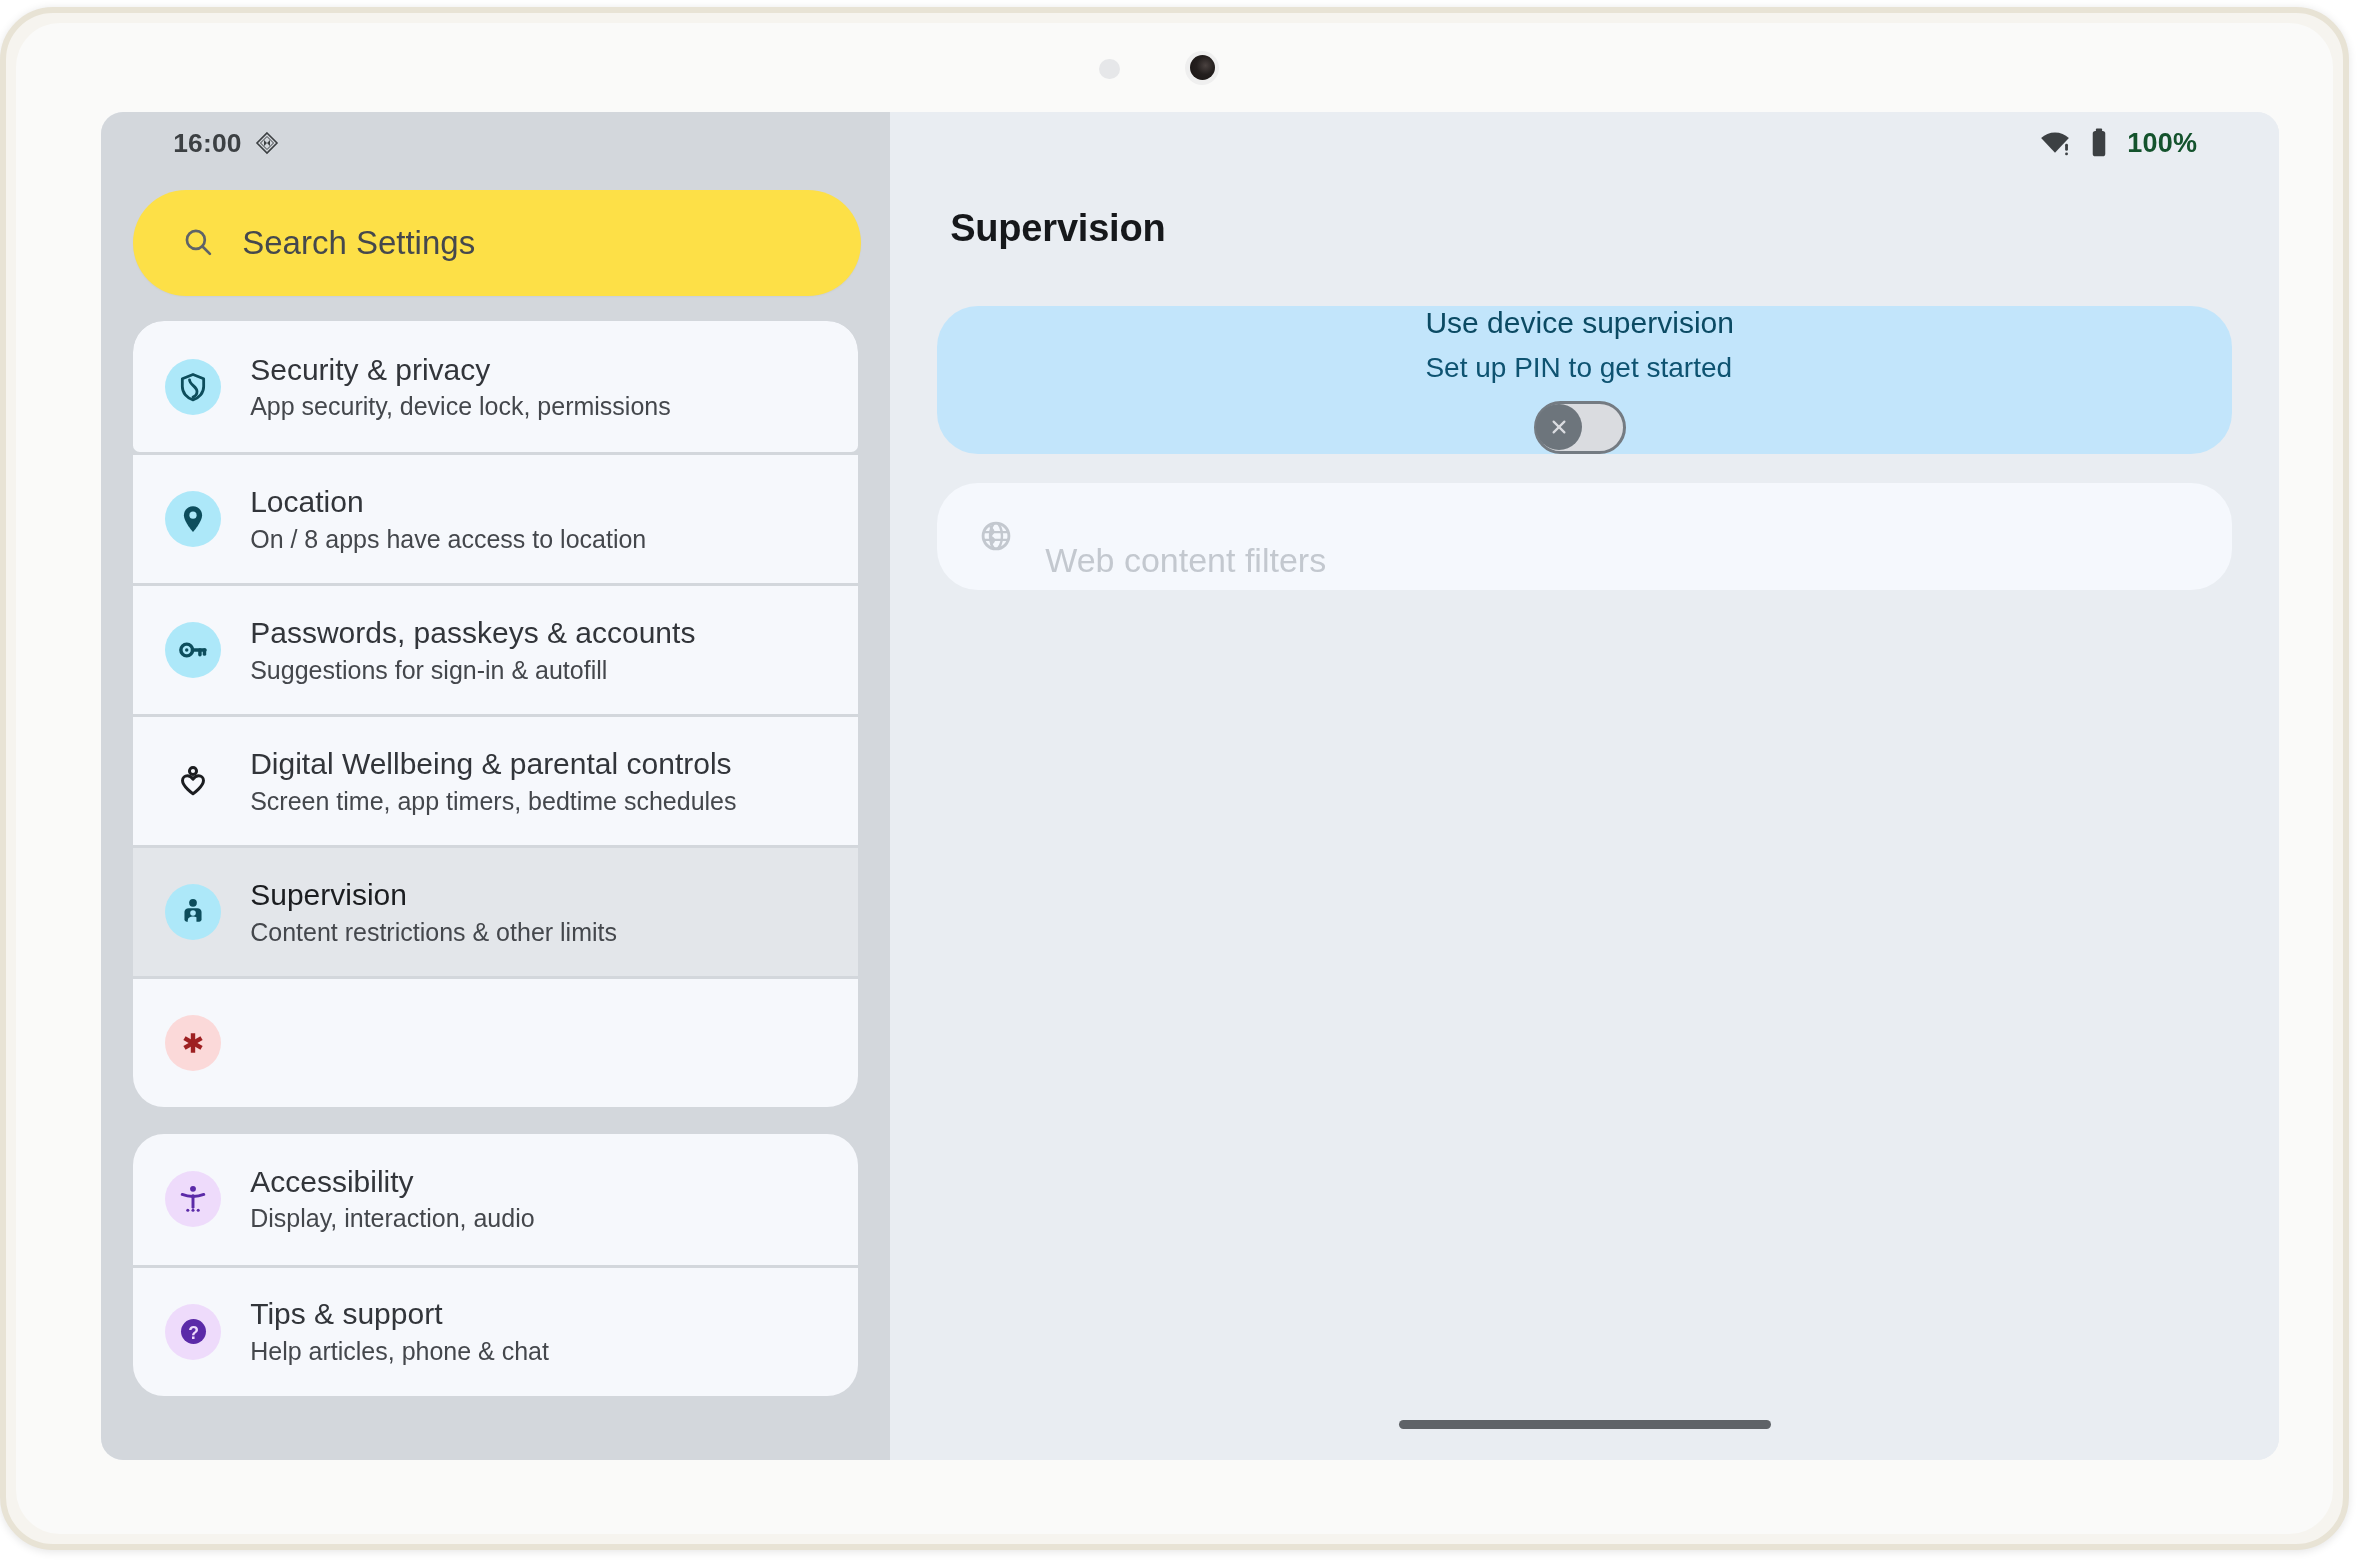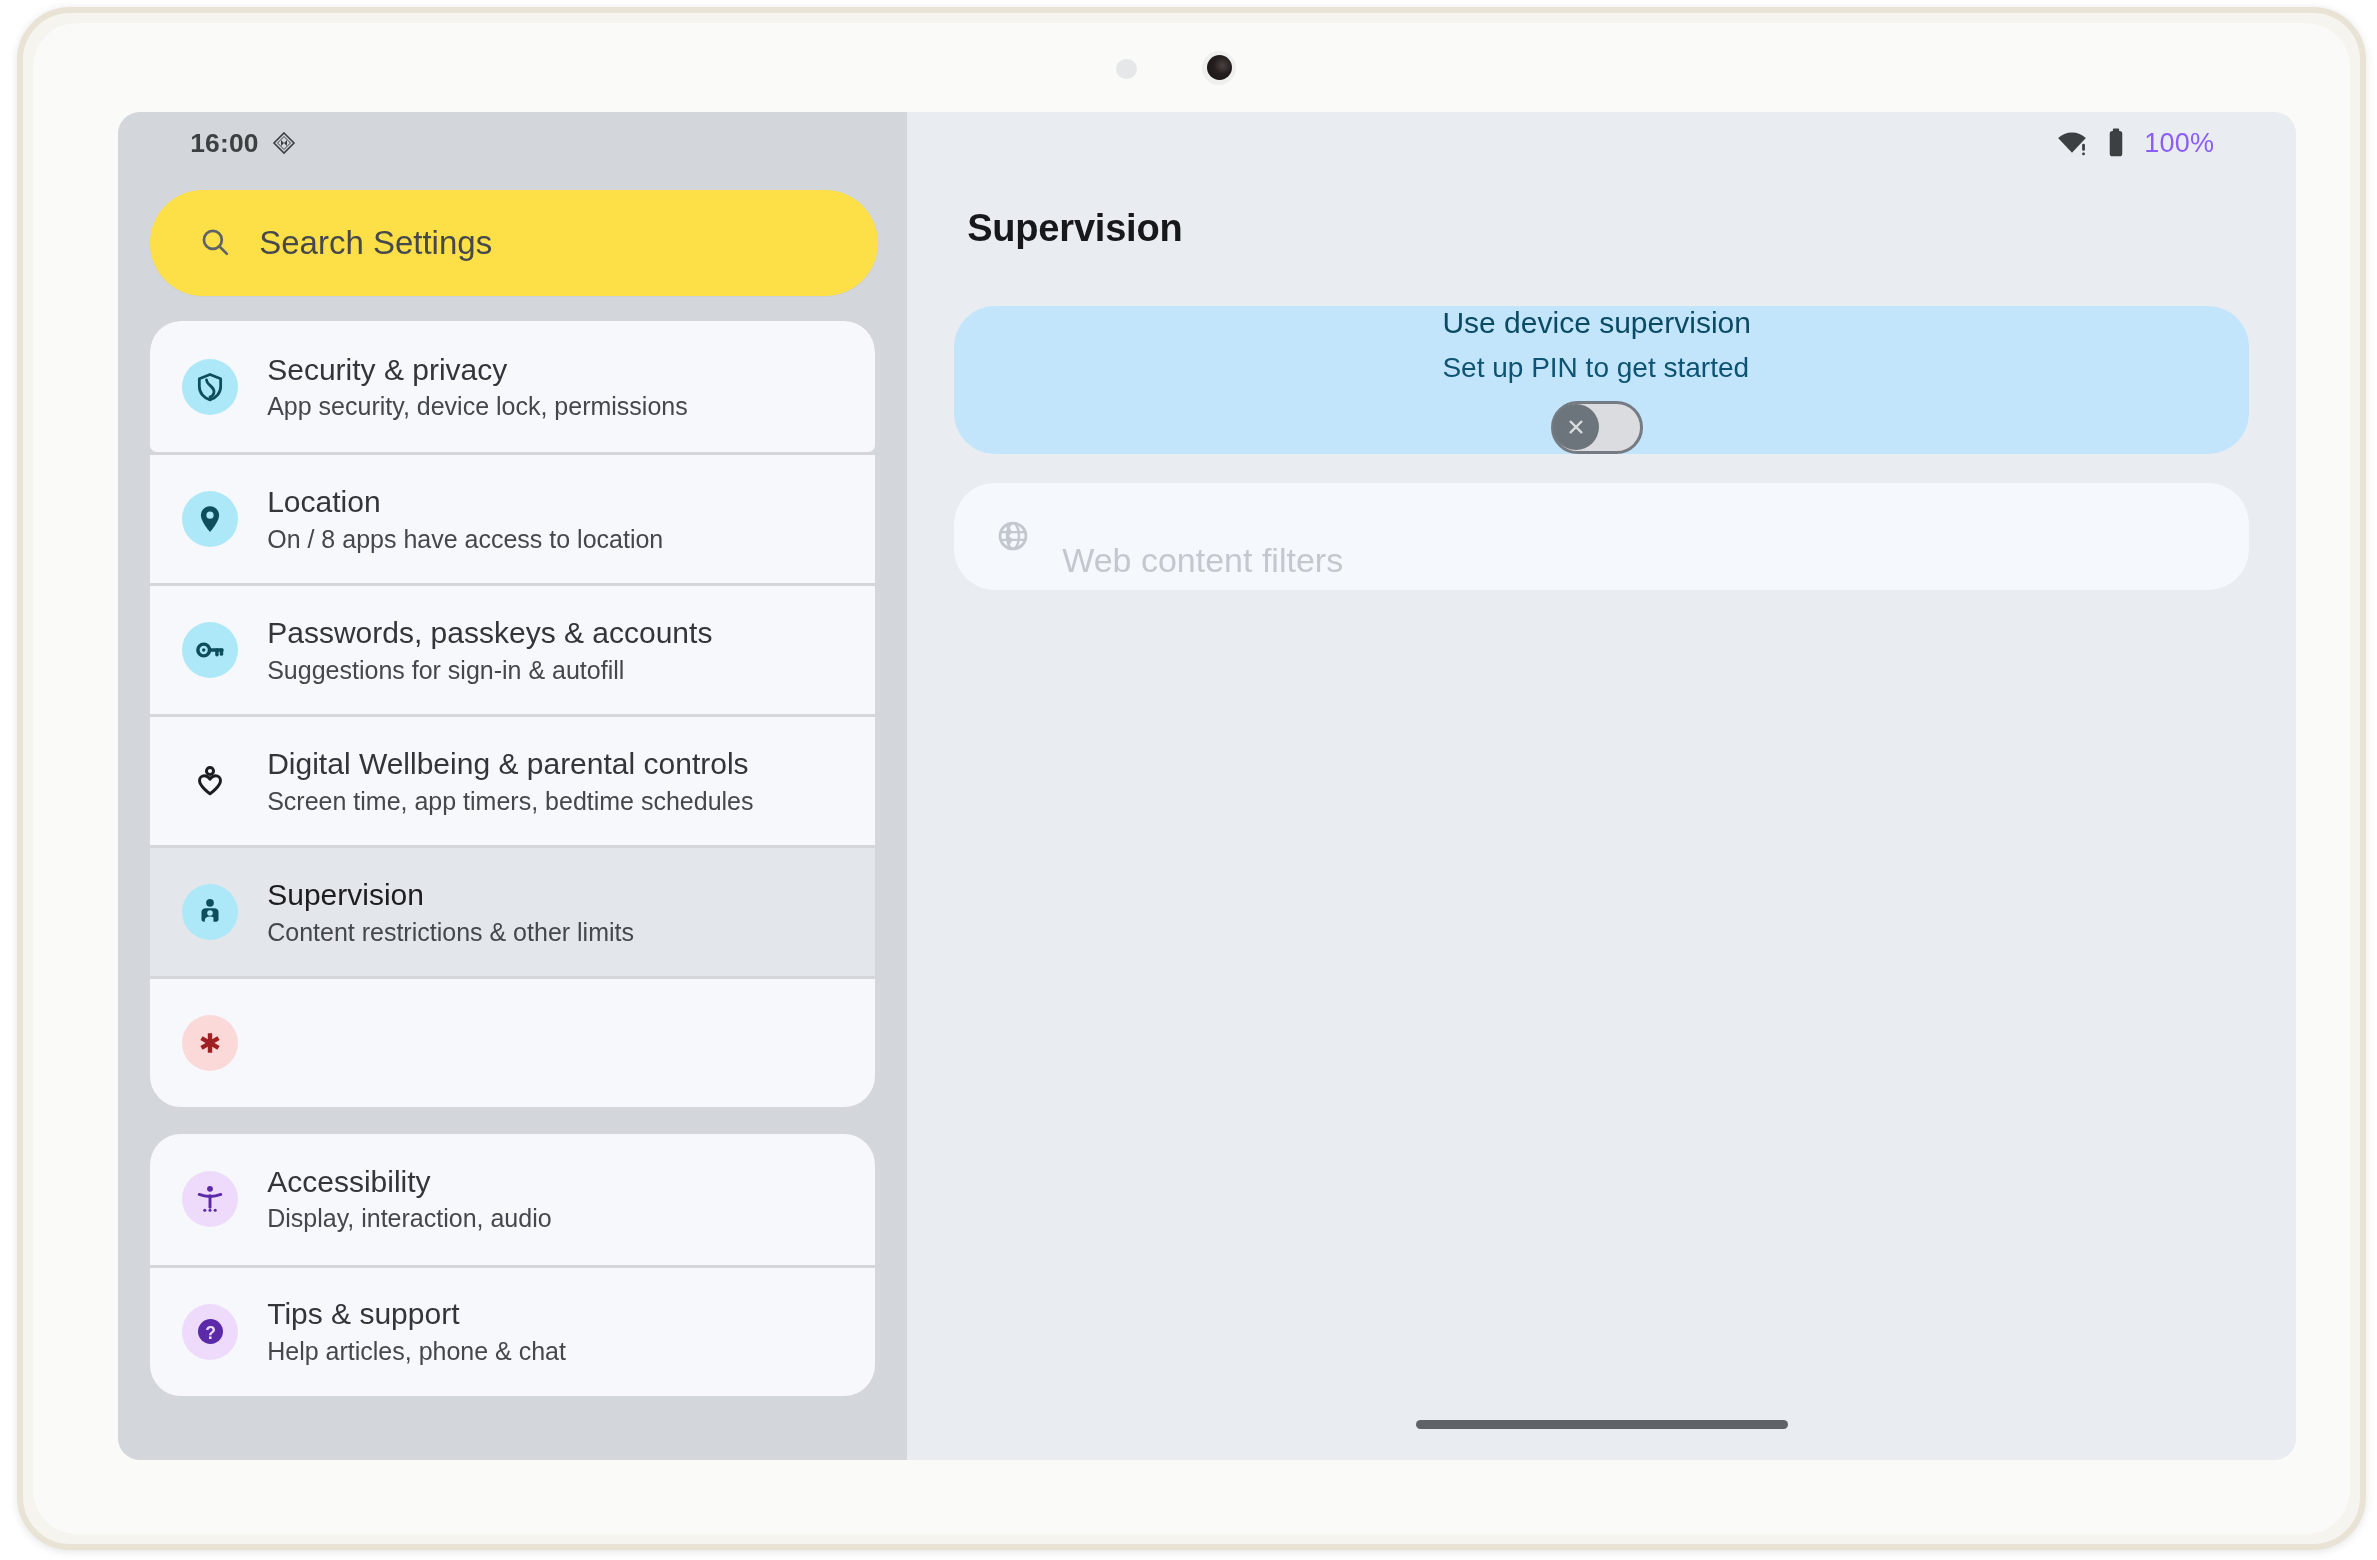--- a/index.html
+++ b/index.html
@@ -8,21 +8,21 @@
     width: 2377px;
     height: 1561px;
     overflow: hidden;
     background: #ffffff;
     font-family: "Liberation Sans", sans-serif;
   }
 
   
   #device-frame {
     position: absolute;
-    left: 17px;
+    left: 0;
     top: 6.8px;
     width: 2349px;
     height: 1543px;
     border-radius: 53px;
     background: #f6f4ef;
     border: 6px solid #e8e3d5;
     box-shadow: 0 1.7px 8.5px rgba(0,0,0,0.10);
   }
 
   #bezel {
@@ -177,22 +177,22 @@
   #status-bar-right {
     height: 63px;
     display: flex;
     align-items: center;
     justify-content: flex-end;
     padding-right: 82px;
     gap: 17px;
   }
   #battery-pct {
     font-size: 27px;
-    font-weight: 400;
-    color: #8b5cf6;
+    font-weight: 700;
+    color: #14532d;
     letter-spacing: 0.2px;
   }
   #status-bar-right svg { display: block; }
 
   #page-title {
     margin: 32px 0 0 60px;
     font-size: 38px;
     color: #16181b;
     letter-spacing: -0.2px;
   }

